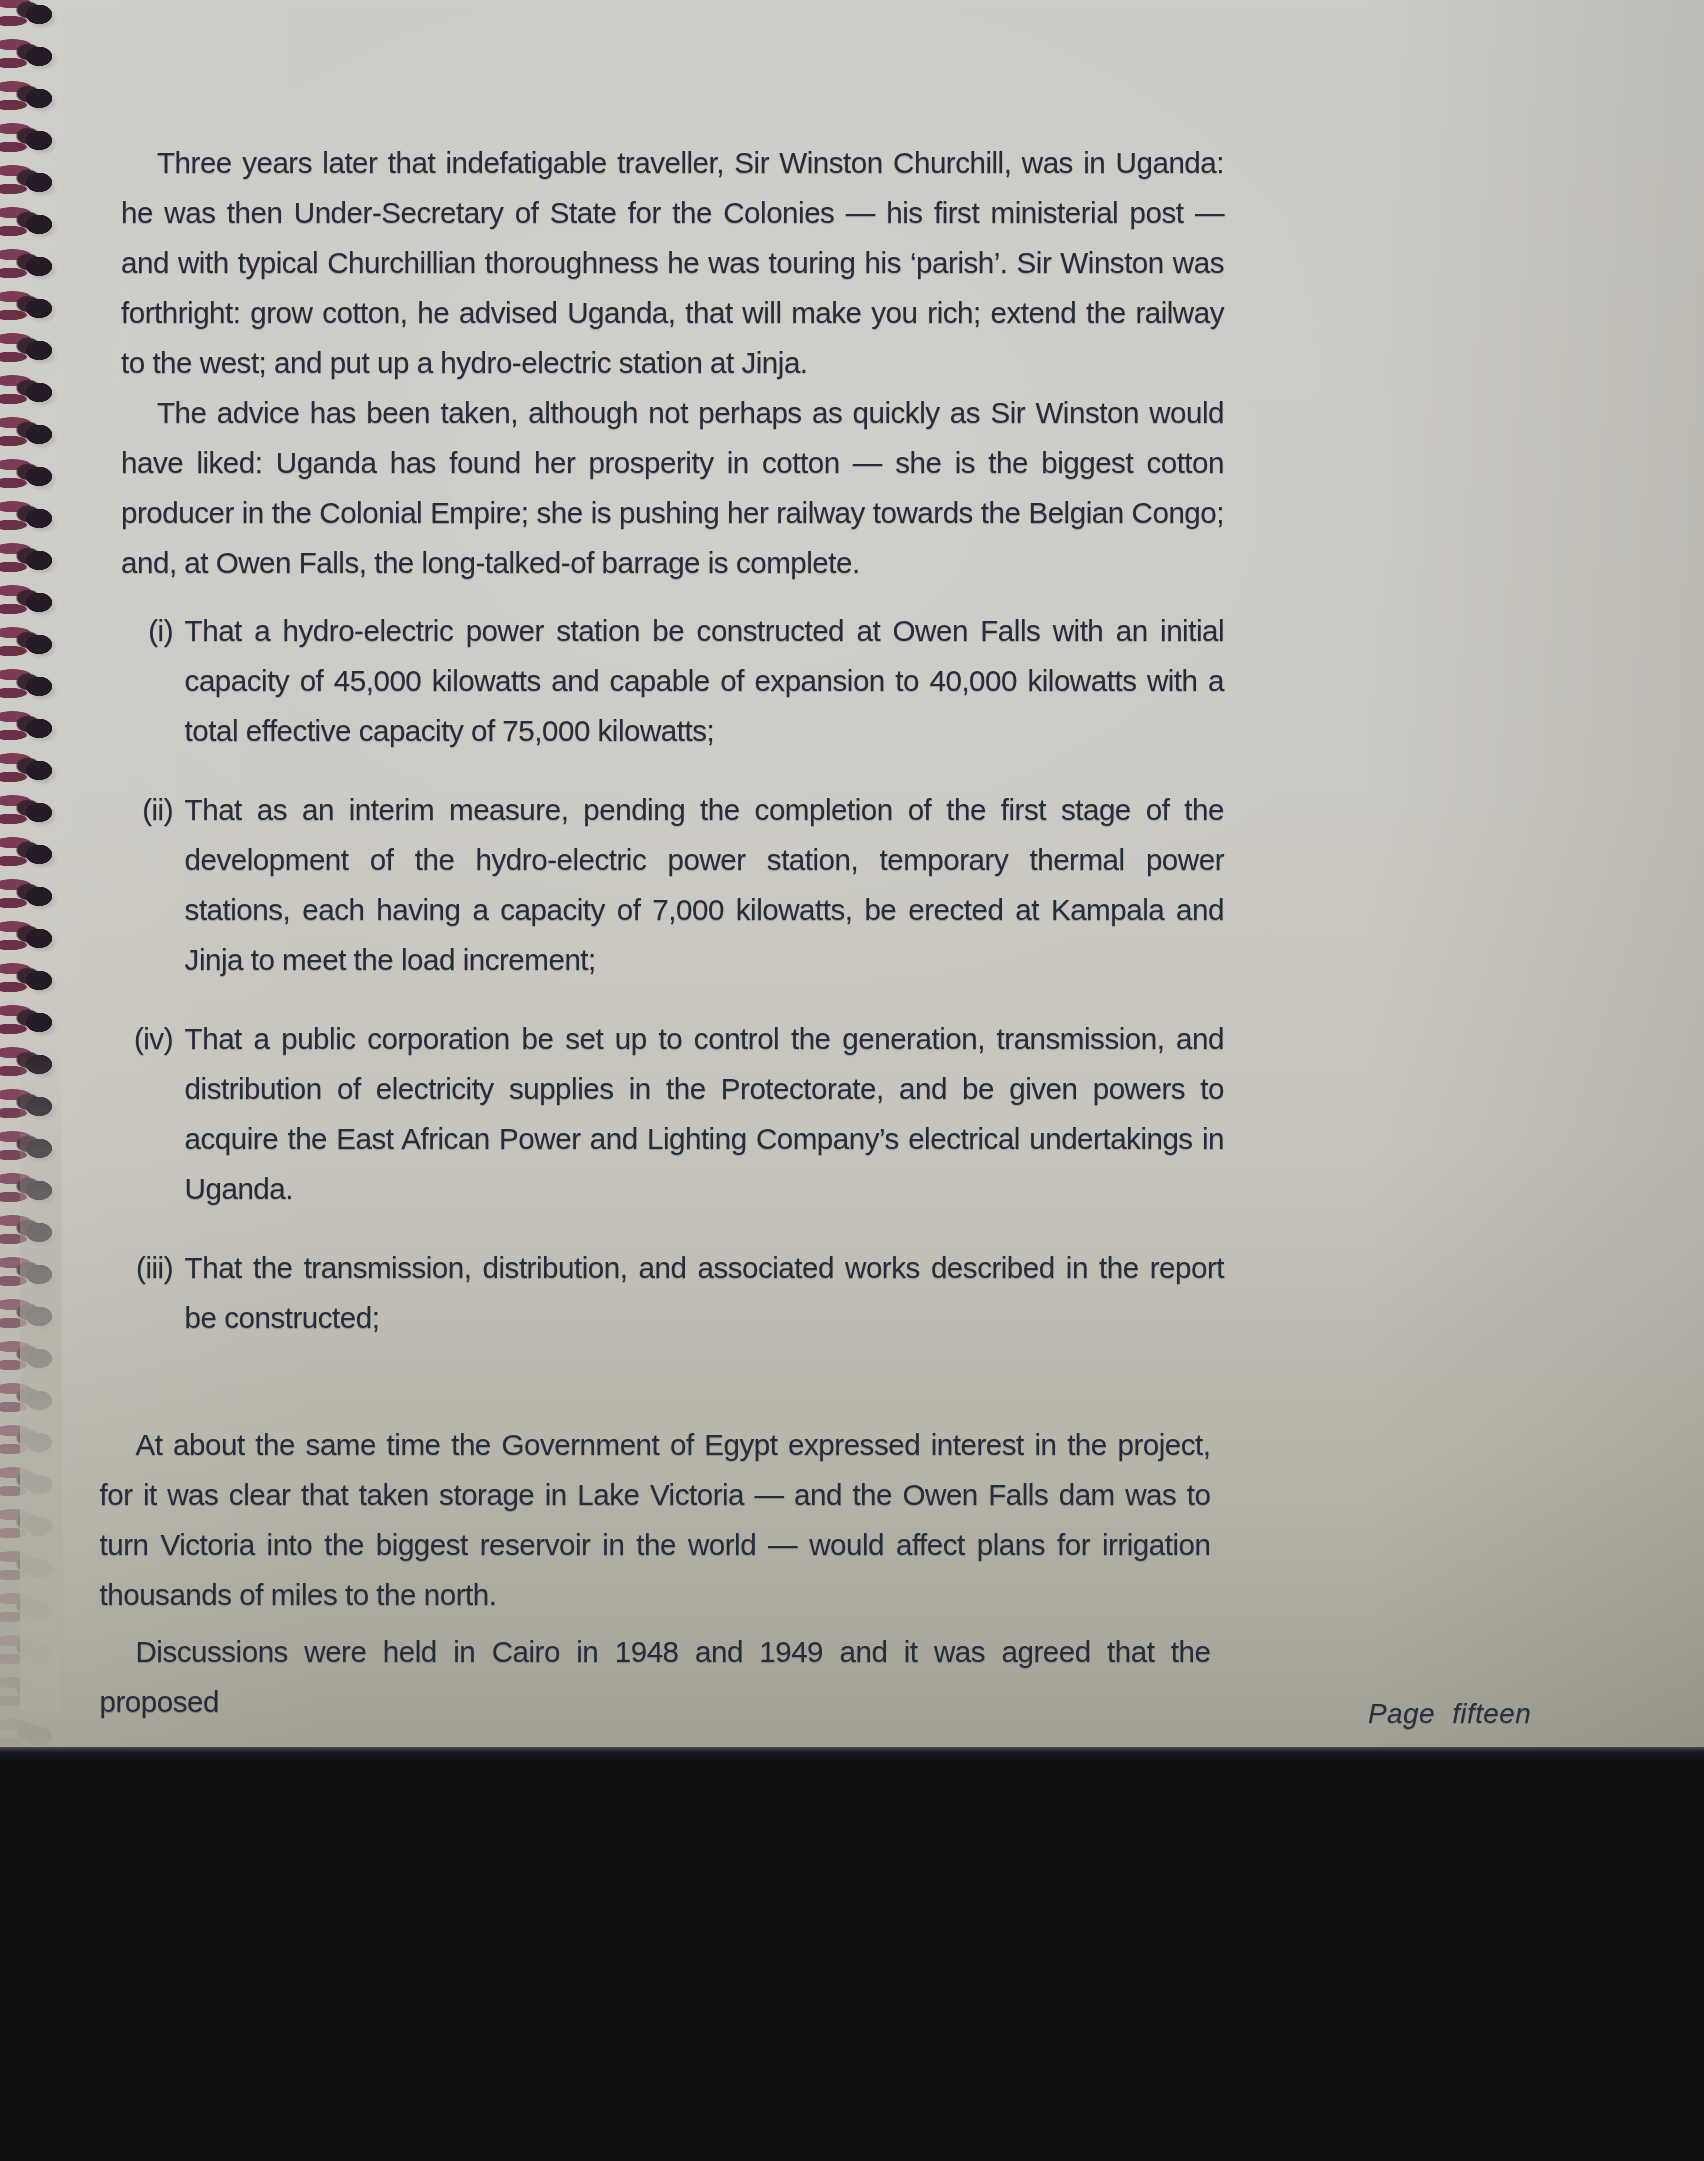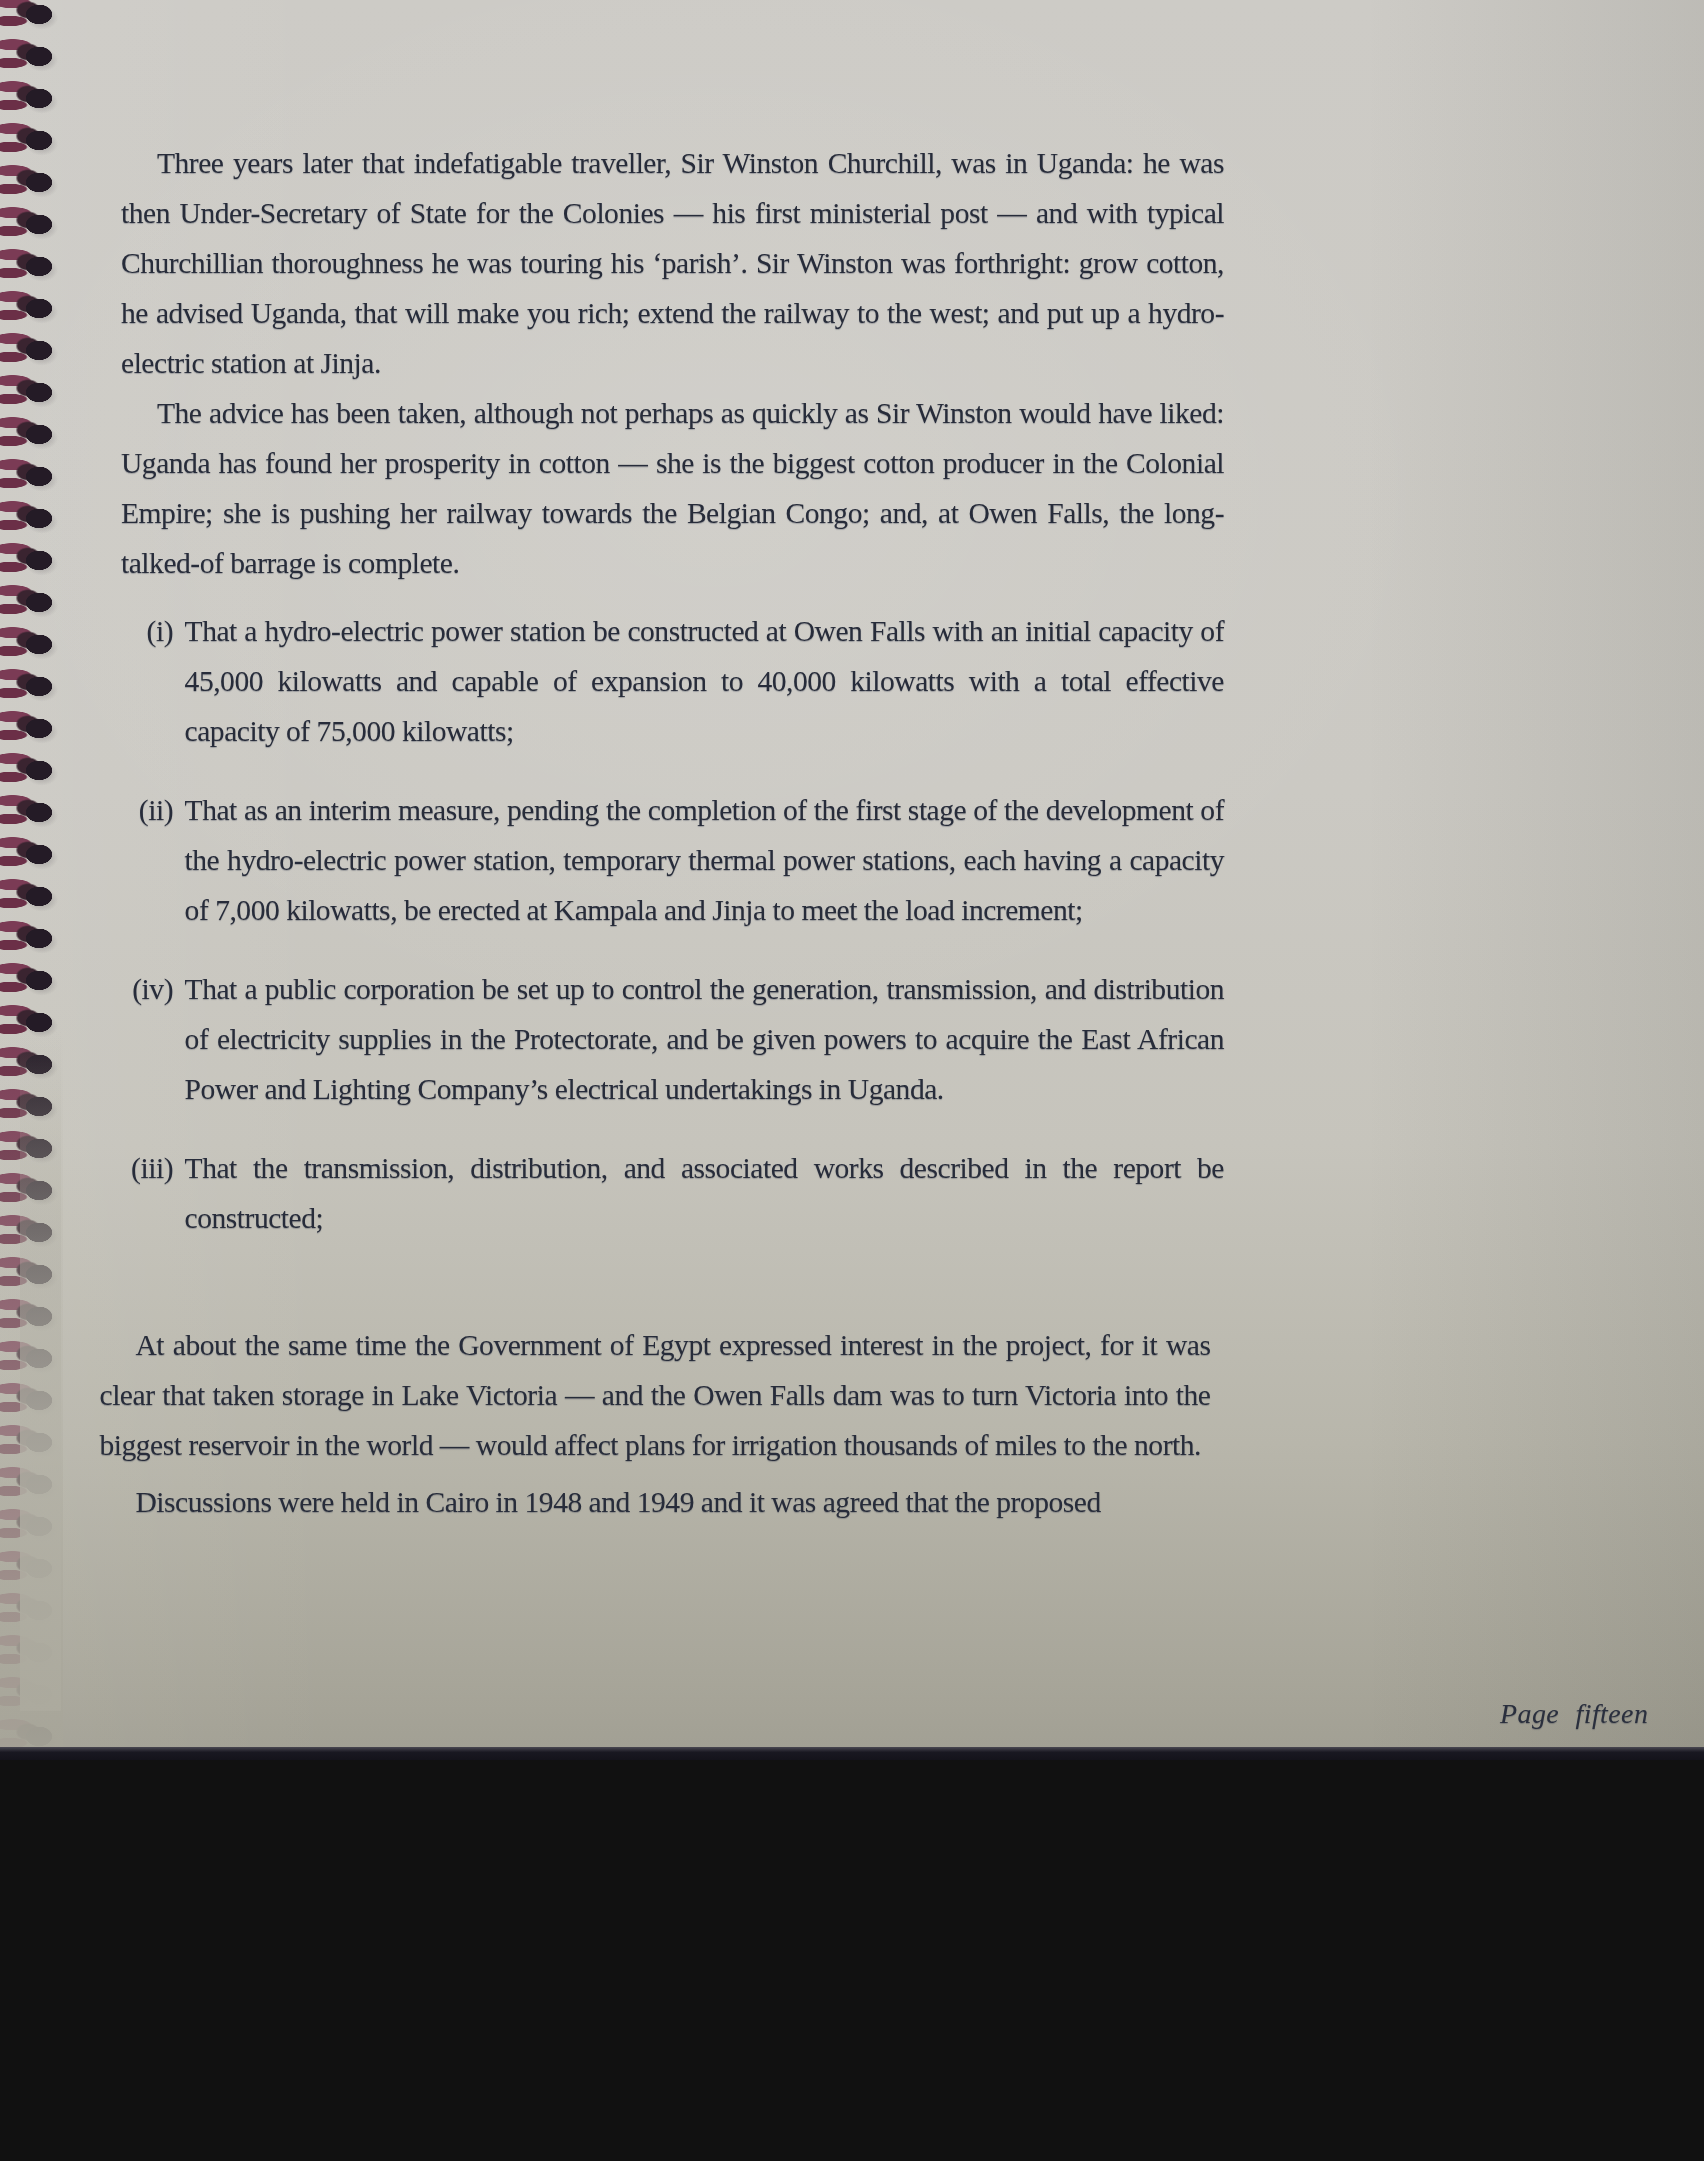--- a/index.html
+++ b/index.html
@@ -9,21 +9,21 @@
   }
   .photo {
     position: relative;
     width: 1704px;
     height: 1760px;
     overflow: hidden;
     background:
       linear-gradient(90deg, rgba(255,255,255,0.06) 0%, rgba(0,0,0,0.0) 20%, rgba(0,0,0,0.0) 80%, rgba(50,50,40,0.10) 100%),
       radial-gradient(ellipse 1075px 806px at 42% 28%, rgba(255,255,255,0.10), rgba(255,255,255,0) 70%),
       linear-gradient(180deg, #cdcbc6 0%, #cbc9c3 45%, #c6c4bc 65%, #b8b6ab 82%, #a8a69a 95%, #a19f93 100%);
-    font-family: Liberation Serif, serif;
+    font-family: Liberation Sans, sans-serif;
     color: #272c3a;
   }
 
   
   .binding {
     position: absolute;
     left: 0;
     top: -8px;
     width: 59px;
     height: 1782px;
@@ -98,21 +98,21 @@
     margin-left: -21.5px;
     width: 1111px;
   }
   .closing-block .para + .para {
     margin-top: 7.2px;
   }
 
   
   .page-note {
     position: absolute;
-    left: 1500px;
+    left: 1368px;
     top: 1698px;
     font-size: 28px;
     font-style: italic;
     word-spacing: 9px;
     letter-spacing: 0.4px;
     color: #2a2f3d;
     text-shadow: 0 0.9px 0.9px rgba(40,45,65,0.30);
   }
 
   

